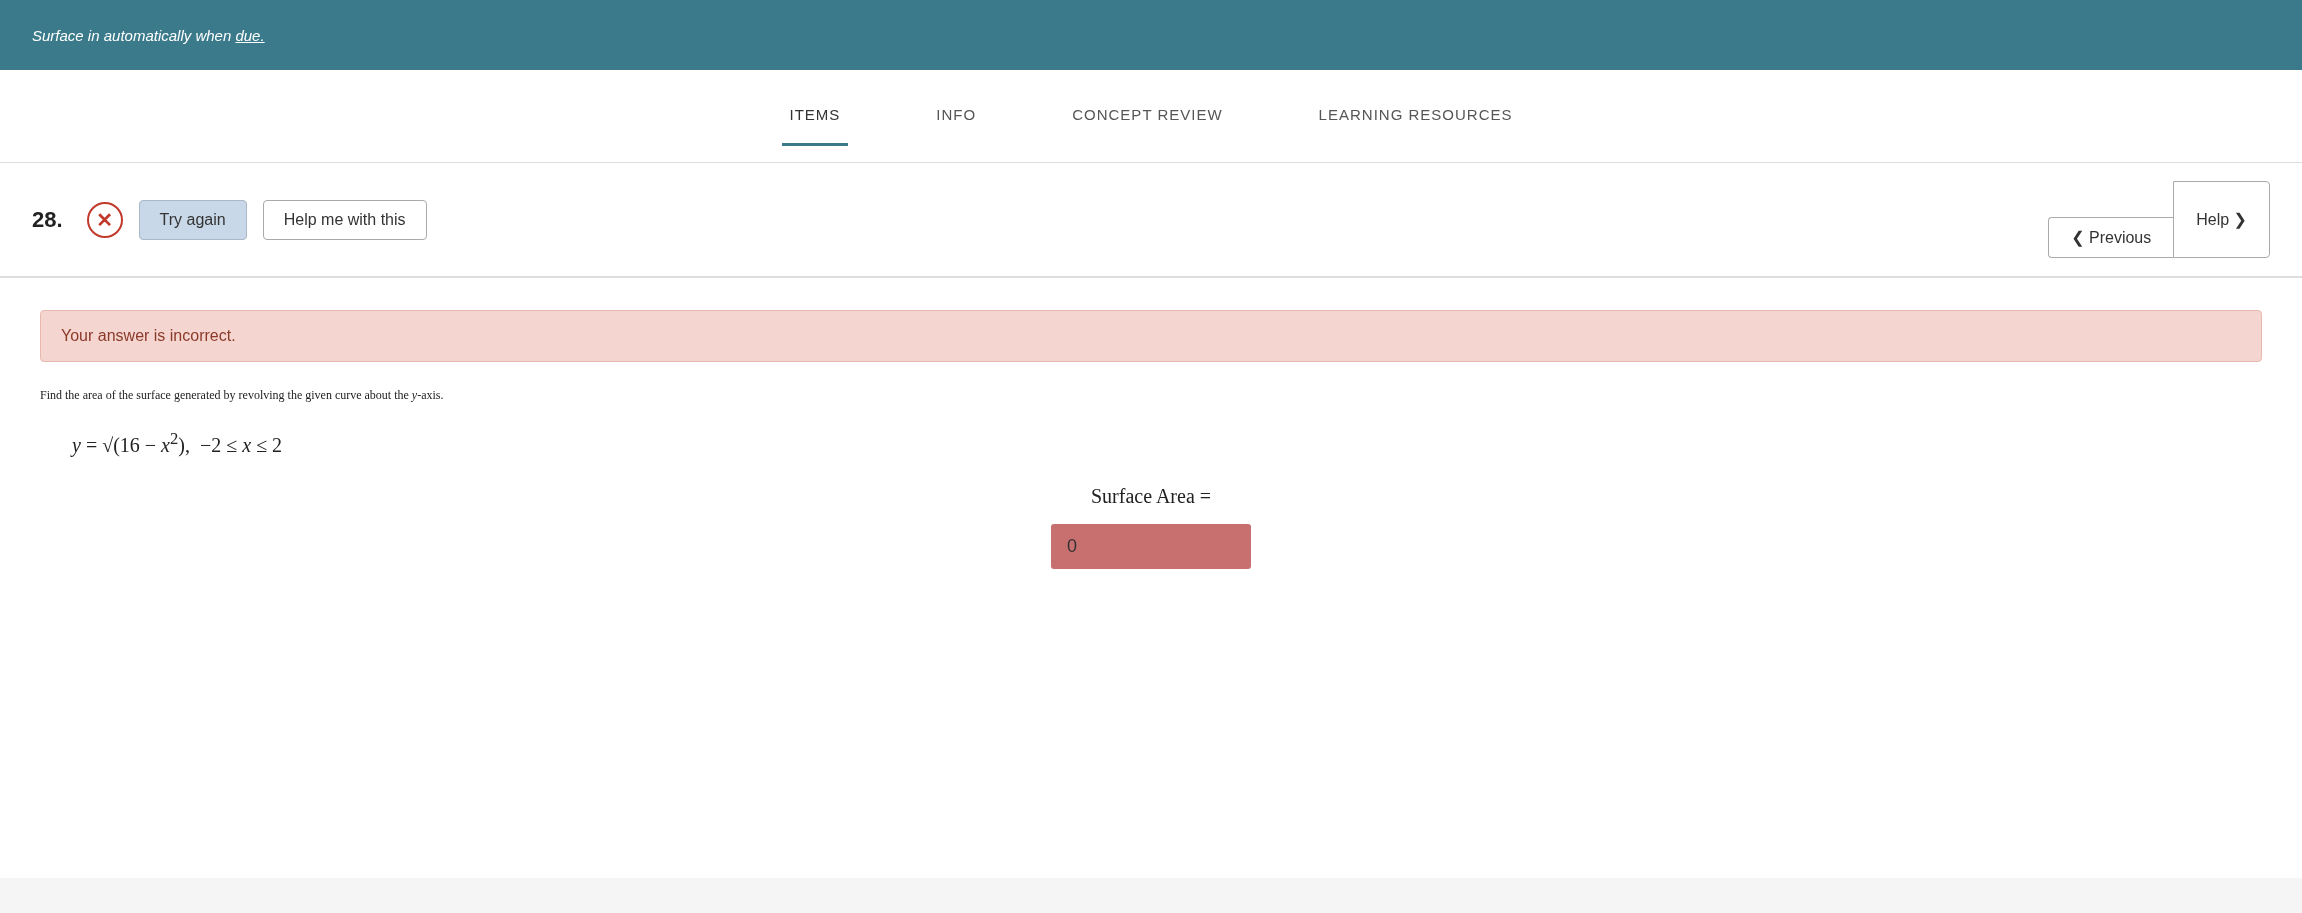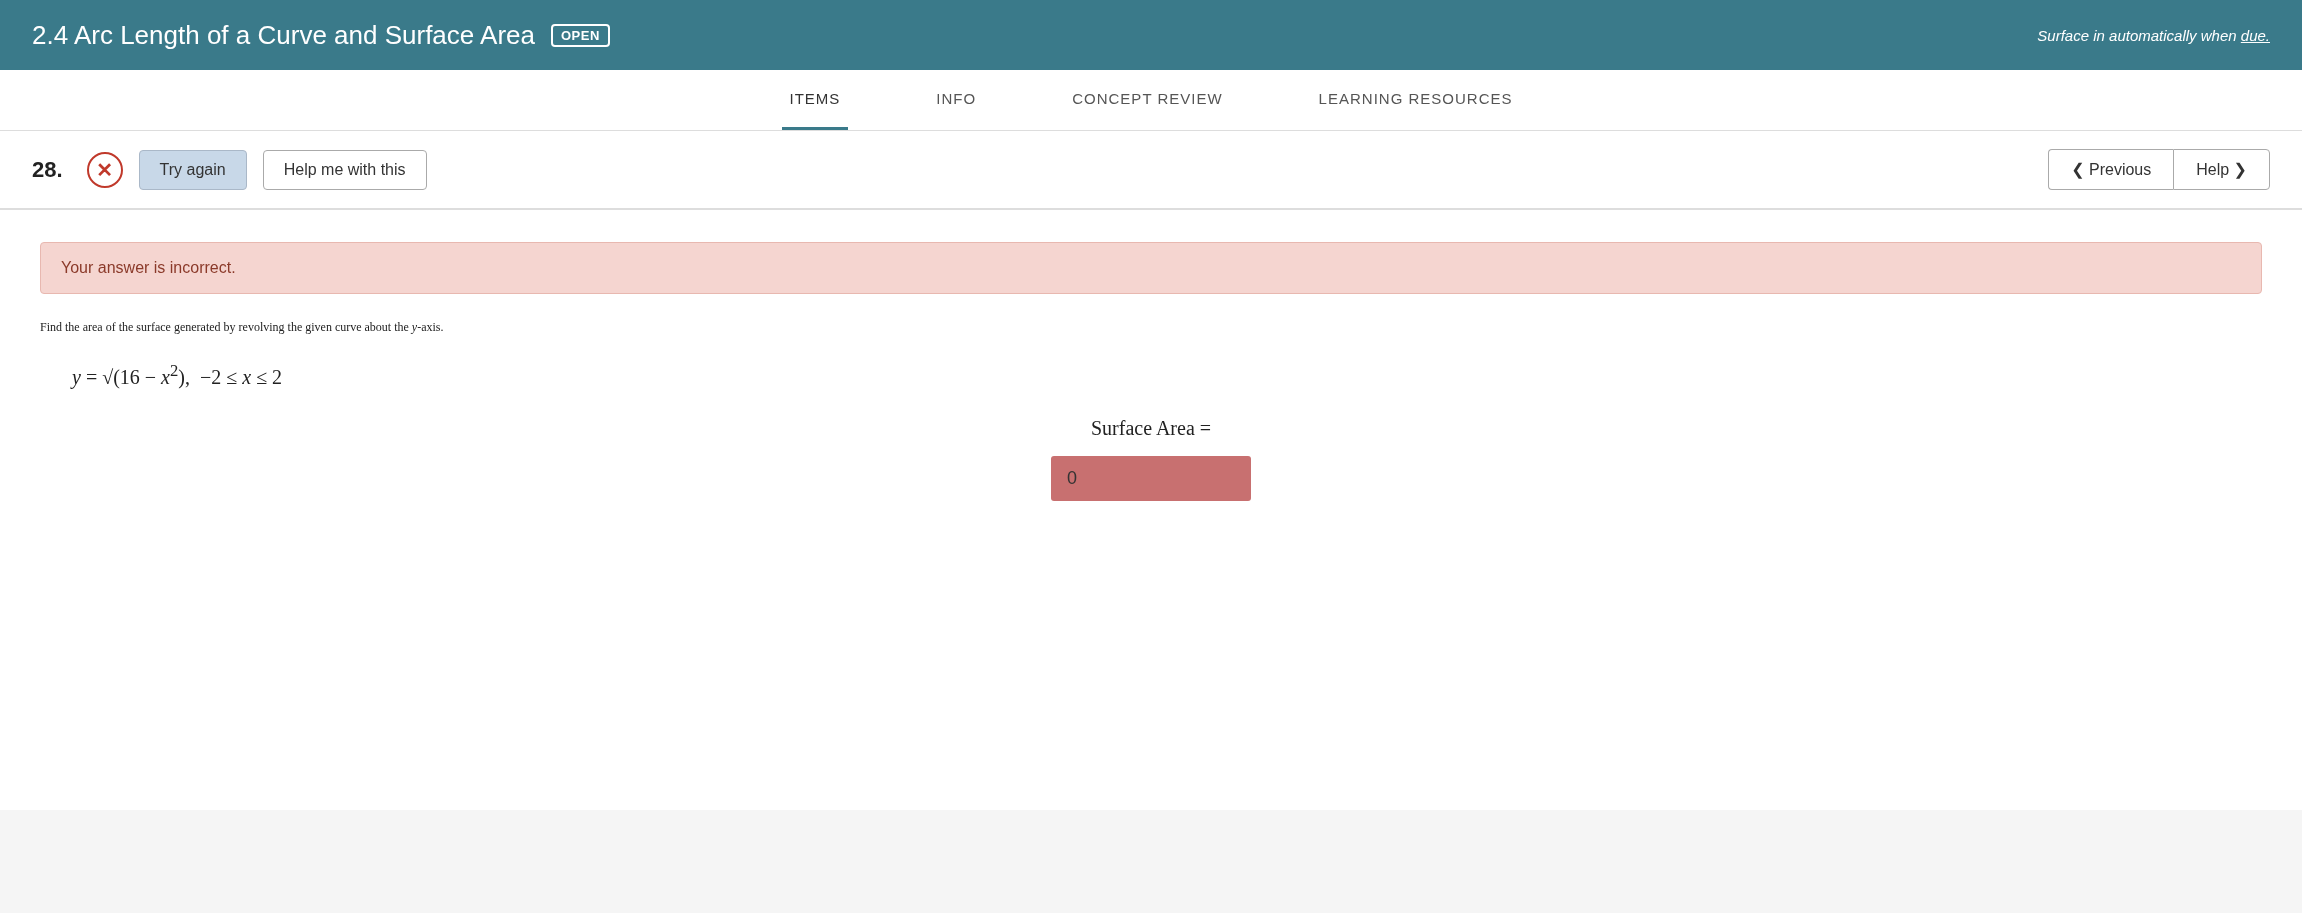--- a/index.html
+++ b/index.html
@@ -45,21 +45,21 @@
       color: white;
       text-decoration: underline;
     }
 
     
     .nav-tabs {
       background: white;
       display: flex;
       justify-content: center;
       gap: 80px;
-      padding: 0;
+      padding: 16px;
       border-bottom: 1px solid #ddd;
     }
     .nav-tab {
       padding: 20px 8px;
       font-size: 15px;
       font-family: Arial, sans-serif;
       letter-spacing: 1px;
       color: #555;
       cursor: pointer;
       border-bottom: 3px solid transparent;
@@ -126,21 +126,21 @@
     }
     .btn-prev, .btn-next {
       background: white;
       border: 1px solid #aaa;
       padding: 10px 22px;
       font-size: 16px;
       font-family: Arial, sans-serif;
       color: #333;
       cursor: pointer;
     }
-    .btn-prev { border-radius: 4px 0 0 4px; border-right: none; }
+    .btn-prev { border-radius: 4px 0 0 4px; border-right: none; margin-top: 36px; }
     .btn-next { border-radius: 0 4px 4px 0; }
 
     
     .main-content {
       background: white;
       padding: 32px 40px;
       min-height: 600px;
     }
 
     
@@ -194,24 +194,20 @@
       width: 200px;
       font-size: 18px;
       color: #333;
       font-family: Arial, sans-serif;
     }
   </style>
 </head>
 <body>
 
 <div class="header">
-  <div class="header-left">
-    <span class="header-title">2.4 Arc Length of a Curve and Surface Area</span>
-    <span class="open-badge">OPEN</span>
-  </div>
   <div class="header-right">
     <span>Surface in automatically when </span><a>due.</a>
   </div>
 </div>
 
 <nav class="nav-tabs">
   <div class="nav-tab active">ITEMS</div>
   <div class="nav-tab">INFO</div>
   <div class="nav-tab">CONCEPT REVIEW</div>
   <div class="nav-tab">LEARNING RESOURCES</div>

